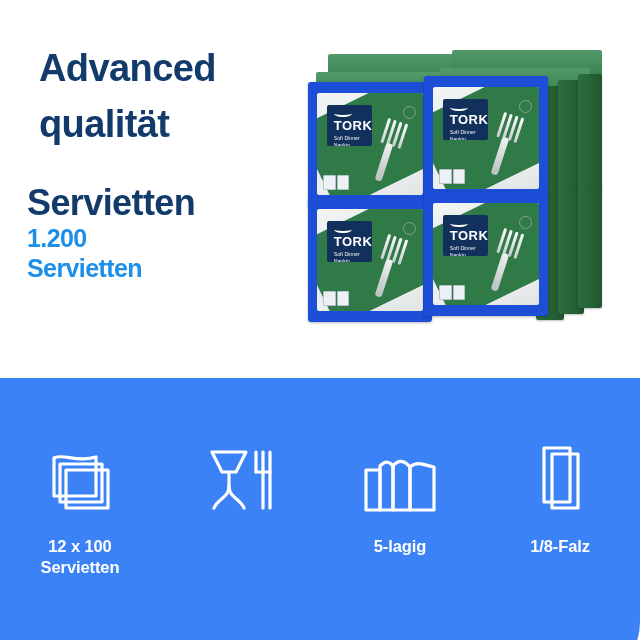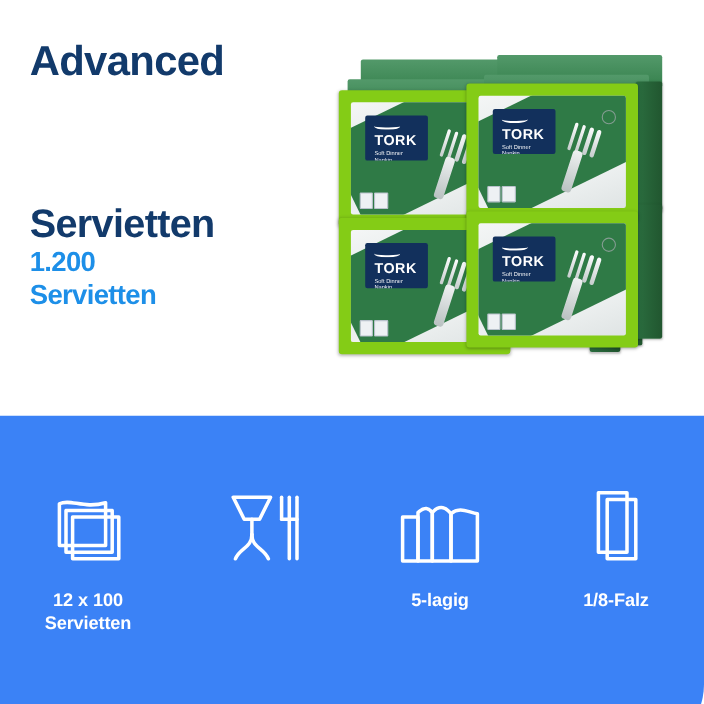--- a/index.html
+++ b/index.html
@@ -33,21 +33,21 @@
     left: 27px;
     top: 34px;
     width: 270px;
   }
   .headline {
     font-size: 38px;
     line-height: 1.17;
     font-weight: bold;
     letter-spacing: -0.6px;
     color: #123a6b;
-    margin: 0;
+    margin: 12px;
   }
   .subhead-block {
     position: absolute;
     left: 27px;
     top: 182px;
     width: 290px;
   }
   .subhead-line {
     font-size: 36px;
     line-height: 1.18;
@@ -77,25 +77,24 @@
   }
   .stack-scene {
     position: absolute;
     left: 0; top: 0;
     width: 330px; height: 300px;
   }
 
   
   .pack {
     position: absolute;
-    background: #84cc16;
+    background: #1d4ed8;
     border-radius: 3px;
     box-shadow: 0 1px 3px rgba(0,0,0,0.28);
     overflow: hidden;
-    padding-left: 32px;
   }
   .pack .win {
     position: absolute;
     left: 7%;
     top: 9%;
     width: 86%;
     height: 82%;
     background:
       linear-gradient(160deg,#f4f6f6 0%, #e3e8e8 42%, #eef1f1 70%, #dfe4e4 100%);
     border-radius: 2px;
@@ -266,20 +265,21 @@
 </style>
 </head>
 <body>
 
 <div id="page">
 
   <div class="upper">
 
     <div class="headline-block">
       <p class="headline">Advanced</p>
+      <p class="headline">qualität</p>
     </div>
 
     <div class="subhead-block">
       <p class="subhead-line">Servietten</p>
       <p class="subhead-accent">1.200</p>
       <p class="subhead-accent">Servietten</p>
     </div>
 
     <div class="product-area">
       <div class="stack-scene">

